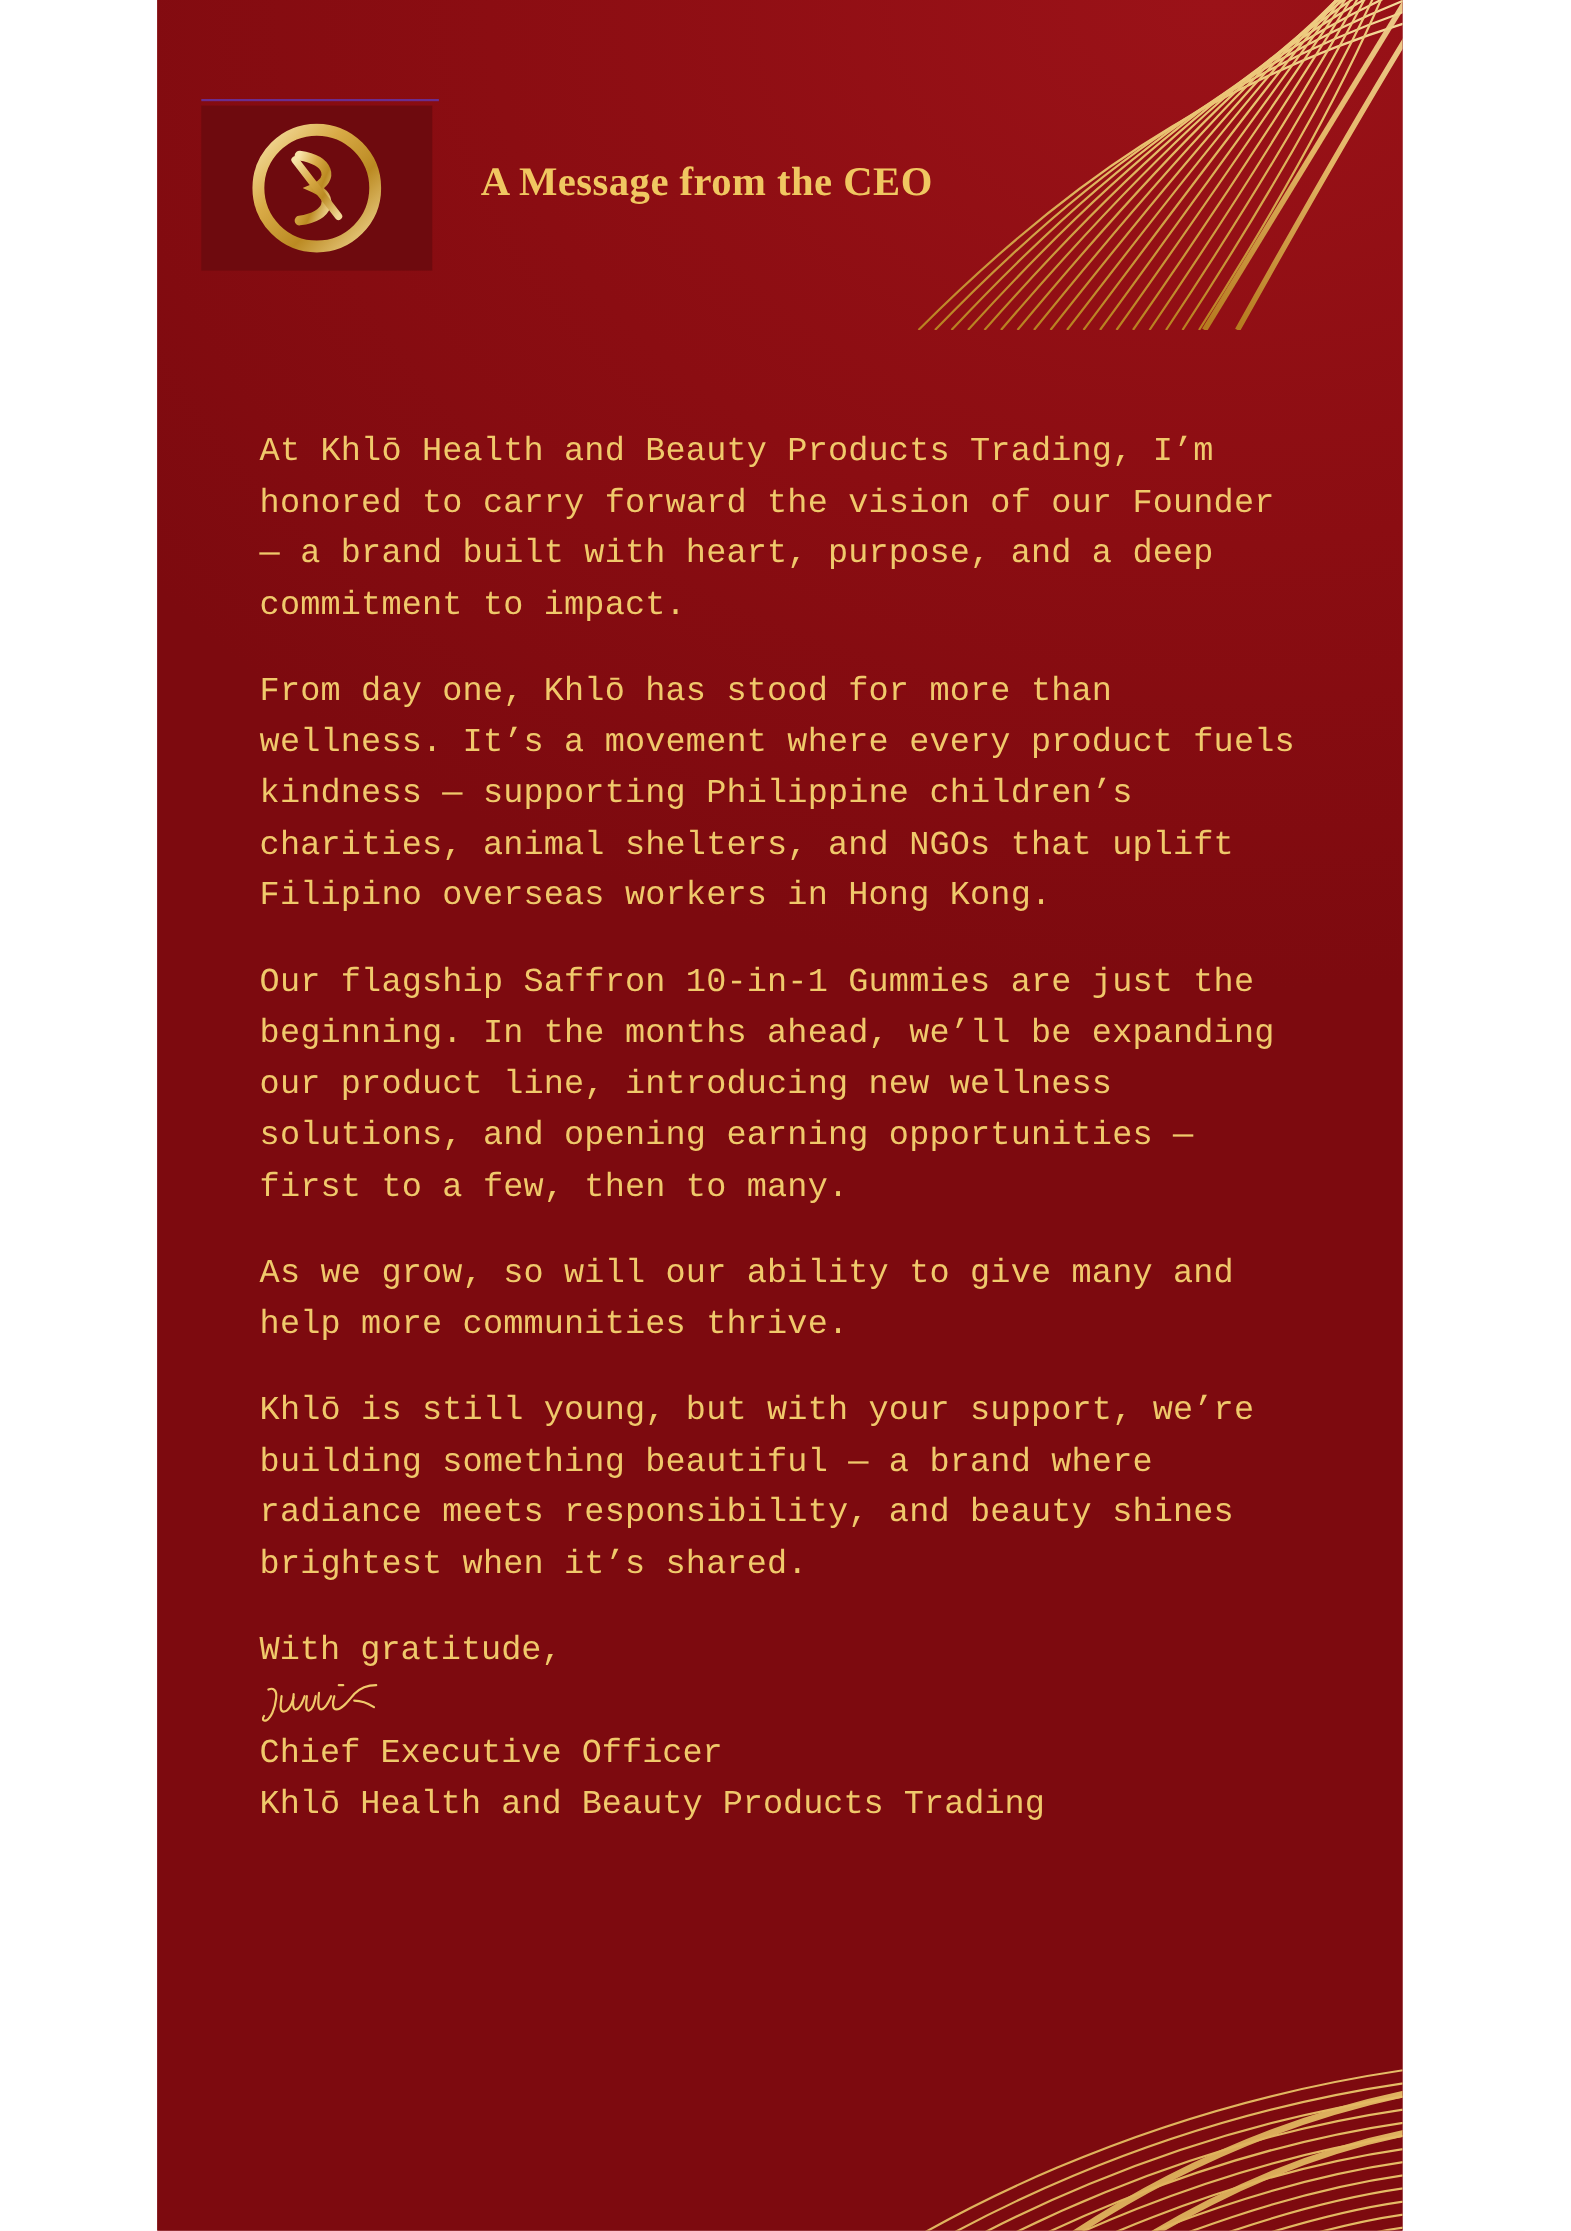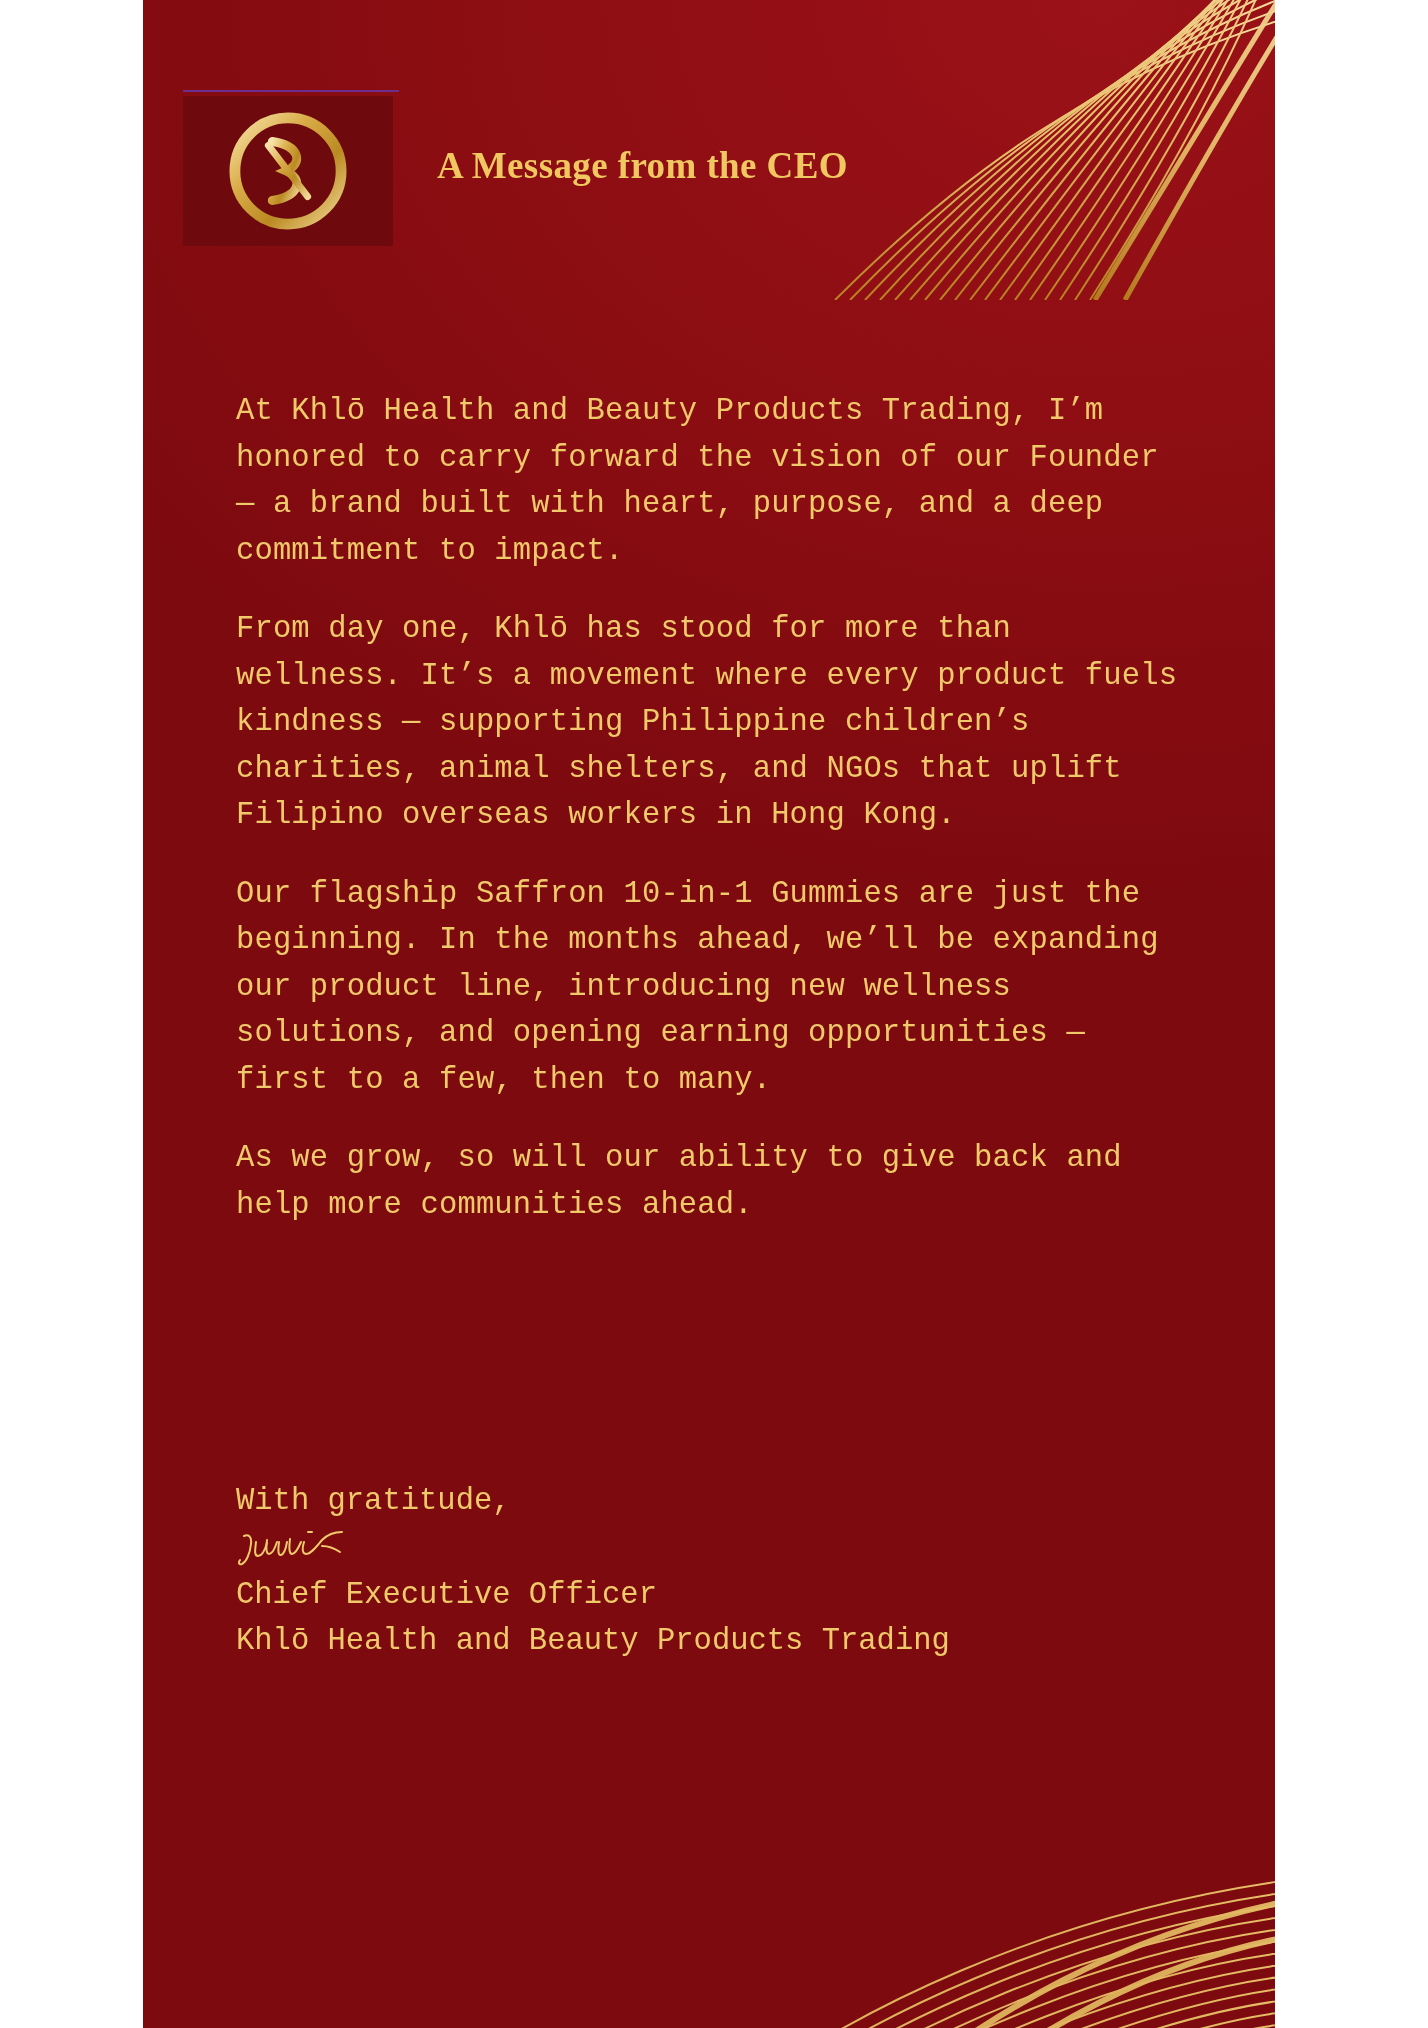--- a/index.html
+++ b/index.html
@@ -224,21 +224,22 @@
           <line x1="40" y1="34" x2="80" y2="86" stroke="url(#goldlogo)" stroke-width="7" stroke-linecap="round"></line>
         </svg>
       </div>
       <div id="header-title">A Message from the CEO</div>
     </div>
 
     <div id="letter">
       <p>At Khlō Health and Beauty Products Trading, I’m honored to carry forward the vision of our Founder — a brand built with heart, purpose, and a deep commitment to impact.</p>
       <p>From day one, Khlō has stood for more than wellness. It’s a movement where every product fuels kindness — supporting Philippine children’s charities, animal shelters, and NGOs that uplift Filipino overseas workers in Hong Kong.</p>
       <p>Our flagship Saffron 10-in-1 Gummies are just the beginning. In the months ahead, we’ll be expanding our product line, introducing new wellness solutions, and opening earning opportunities — first to a few, then to many.</p>
-      <p>As we grow, so will our ability to give back and help more communities ahead.</p>
+      <p>As we grow, so will our ability to give many and help more communities thrive.</p>
+      <p>Khlō is still young, but with your support, we’re building something beautiful — a brand where radiance meets responsibility, and beauty shines brightest when it’s shared.</p>
     </div>
 
     <div id="signoff">
       <div class="signline">With gratitude,</div>
       <div id="signature">
         <svg width="120" height="46" viewBox="0 0 120 46" aria-hidden="true">
           <g fill="none" stroke="#f0c96b" stroke-width="2" stroke-linecap="round">
             <path d="M6,10 C10,8 14,10 13,18 C12,28 8,36 4,38 C1,39 0,37 2,34"></path>
             <path d="M18,16 C17,24 16,30 20,30 C24,30 27,24 29,17"></path>
             <path d="M29,14 C28,22 28,28 31,28 C34,28 37,22 39,16"></path>

